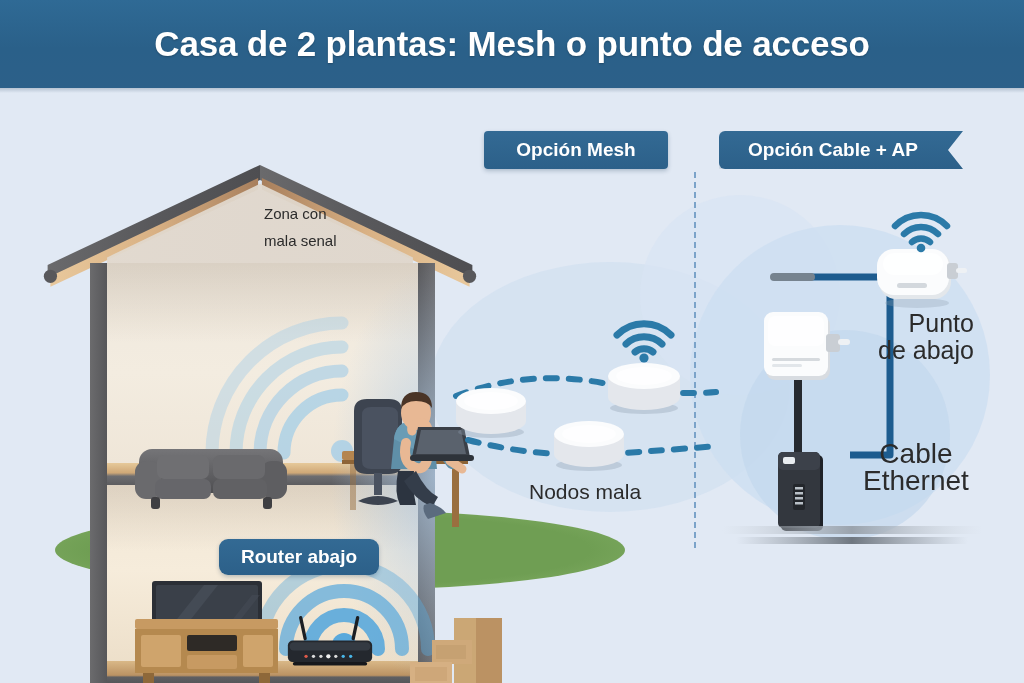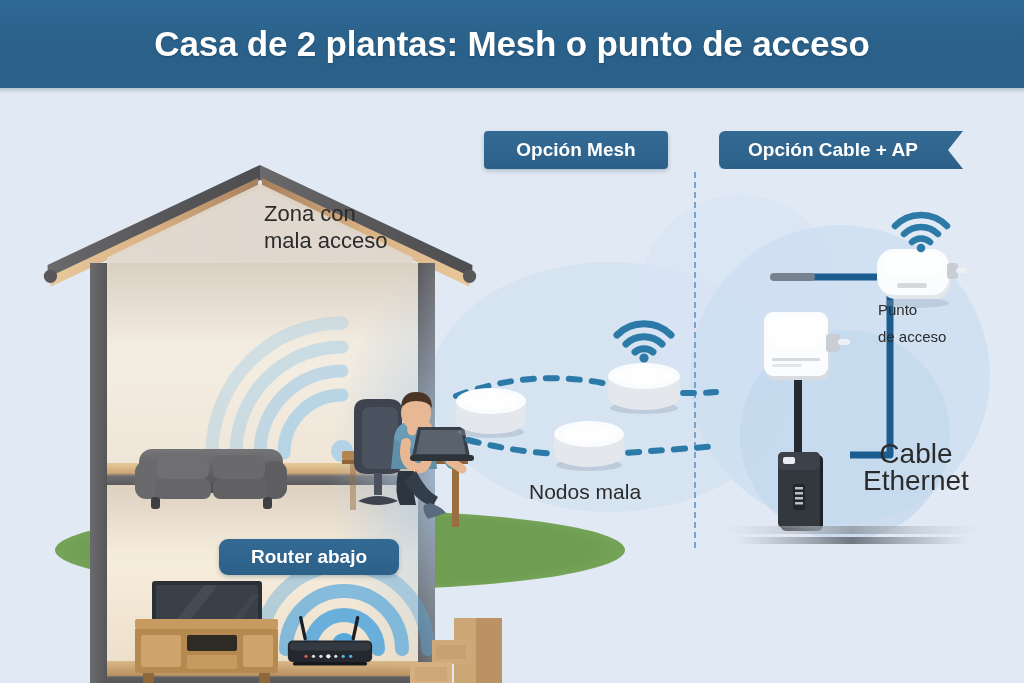--- a/index.html
+++ b/index.html
@@ -52,21 +52,21 @@
     clip-path:polygon(0 0,244px 0,229px 19px,244px 38px,0 38px);
     border-radius:6px 0 0 6px;
     box-shadow:0 2px 4px rgba(20,50,80,.22);
   }
   .ribbon-label{
     position:absolute;left:0;top:0;width:228px;height:38px;
     display:flex;align-items:center;justify-content:center;
     color:#fff;font-weight:bold;font-size:19px;white-space:nowrap;
   }
   .badge-router{
-    left:219px;top:539px;width:180px;height:36px;
+    left:219px;top:539px;width:160px;height:36px;
     border-radius:9px;font-size:19px;z-index:40;
   }
 
   
   .divider{
     position:absolute;left:694px;top:172px;width:0;height:376px;
     border-left:2px dashed #7ba3c9;
   }
 
   
@@ -132,23 +132,23 @@
   .router{position:absolute;left:249px;top:471px;width:102px;height:38px;}
   .boxes{position:absolute;left:378px;top:455px;width:98px;height:68px;}
   .desk{position:absolute;left:312px;top:288px;width:126px;height:76px;}
   .person{position:absolute;left:320px;top:222px;width:120px;height:142px;}
 
   
   .lbl{
     position:absolute;color:#2b2b2b;
     font-size:21px;line-height:27px;white-space:nowrap;
   }
-  .lbl-zona{left:264px;top:200px;text-align:left;font-size:22px;}
+  .lbl-zona{left:264px;top:200px;text-align:left;font-size:15px;}
   .lbl-nodos{left:529px;top:478px;font-size:21px;}
-  .lbl-punto{left:878px;top:296px;text-align:left;font-size:15px;}
+  .lbl-punto{left:878px;top:310px;text-align:right;font-size:25px;}
   .lbl-cable{left:863px;top:440px;text-align:center;font-size:28px;}
 
   .mesh-node{position:absolute;}
   .ap-dev{position:absolute;}
 
   svg{display:block;overflow:visible;}
 </style>
 </head>
 <body>
 
@@ -427,28 +427,28 @@
       <linearGradient id="gl2" x1="0" y1="0" x2="1" y2="0">
         <stop offset="0" stop-color="#8c949d" stop-opacity="0"></stop>
         <stop offset="0.5" stop-color="#6f7780"></stop>
         <stop offset="1" stop-color="#8c949d" stop-opacity="0"></stop>
       </linearGradient>
     </defs>
   </svg>
 
   <div class="lbl lbl-zona">
     <div>Zona con</div>
-    <div>mala acceso</div>
+    <div>mala senal</div>
   </div>
 
   <div class="lbl lbl-nodos">Nodos mala</div>
 
   <div class="lbl lbl-punto">
     <div>Punto</div>
-    <div>de acceso</div>
+    <div>de abajo</div>
   </div>
 
   <div class="lbl lbl-cable">
     <div>Cable</div>
     <div>Ethernet</div>
   </div>
 
   <div class="badge badge-mesh">Opción Mesh</div>
 
   <div class="badge-ap-wrap">

